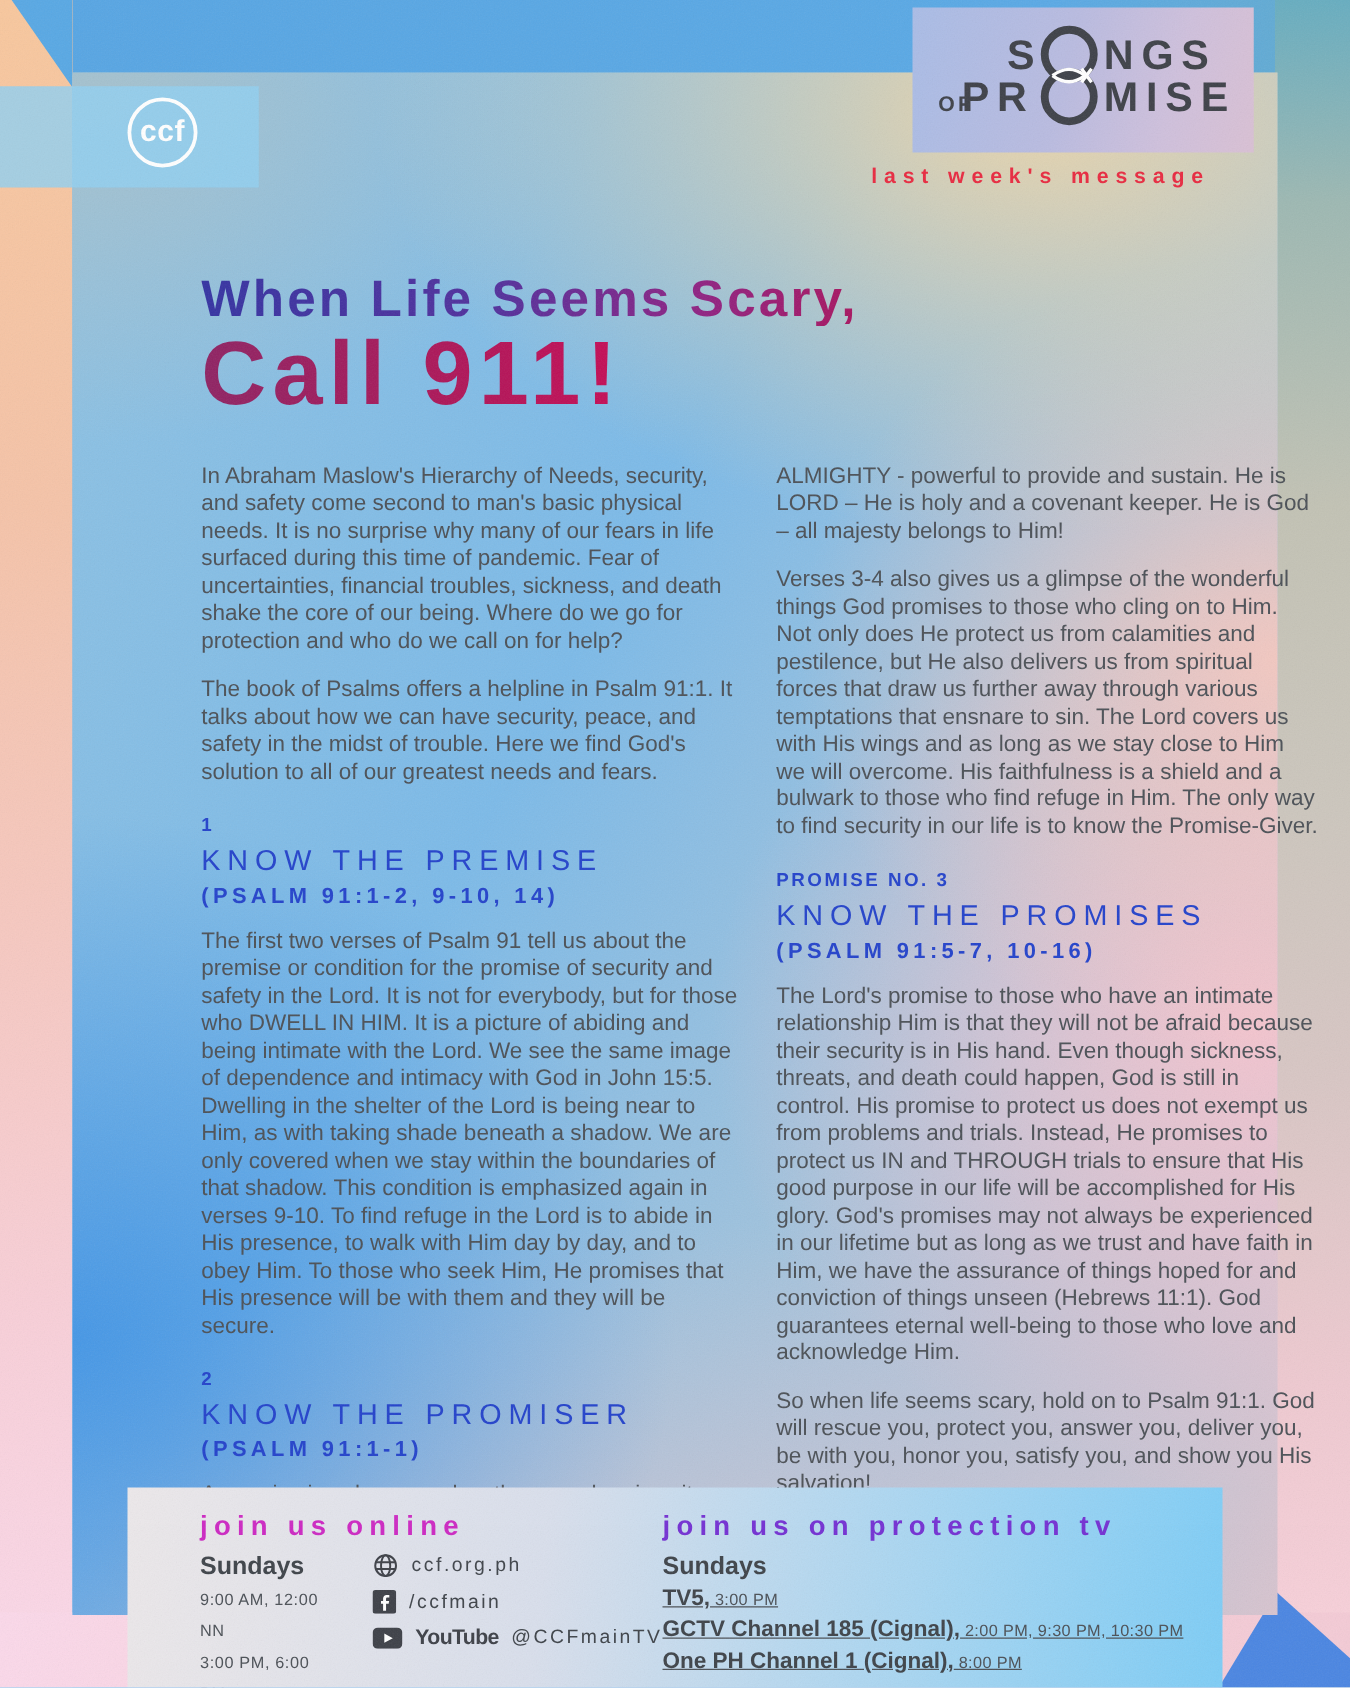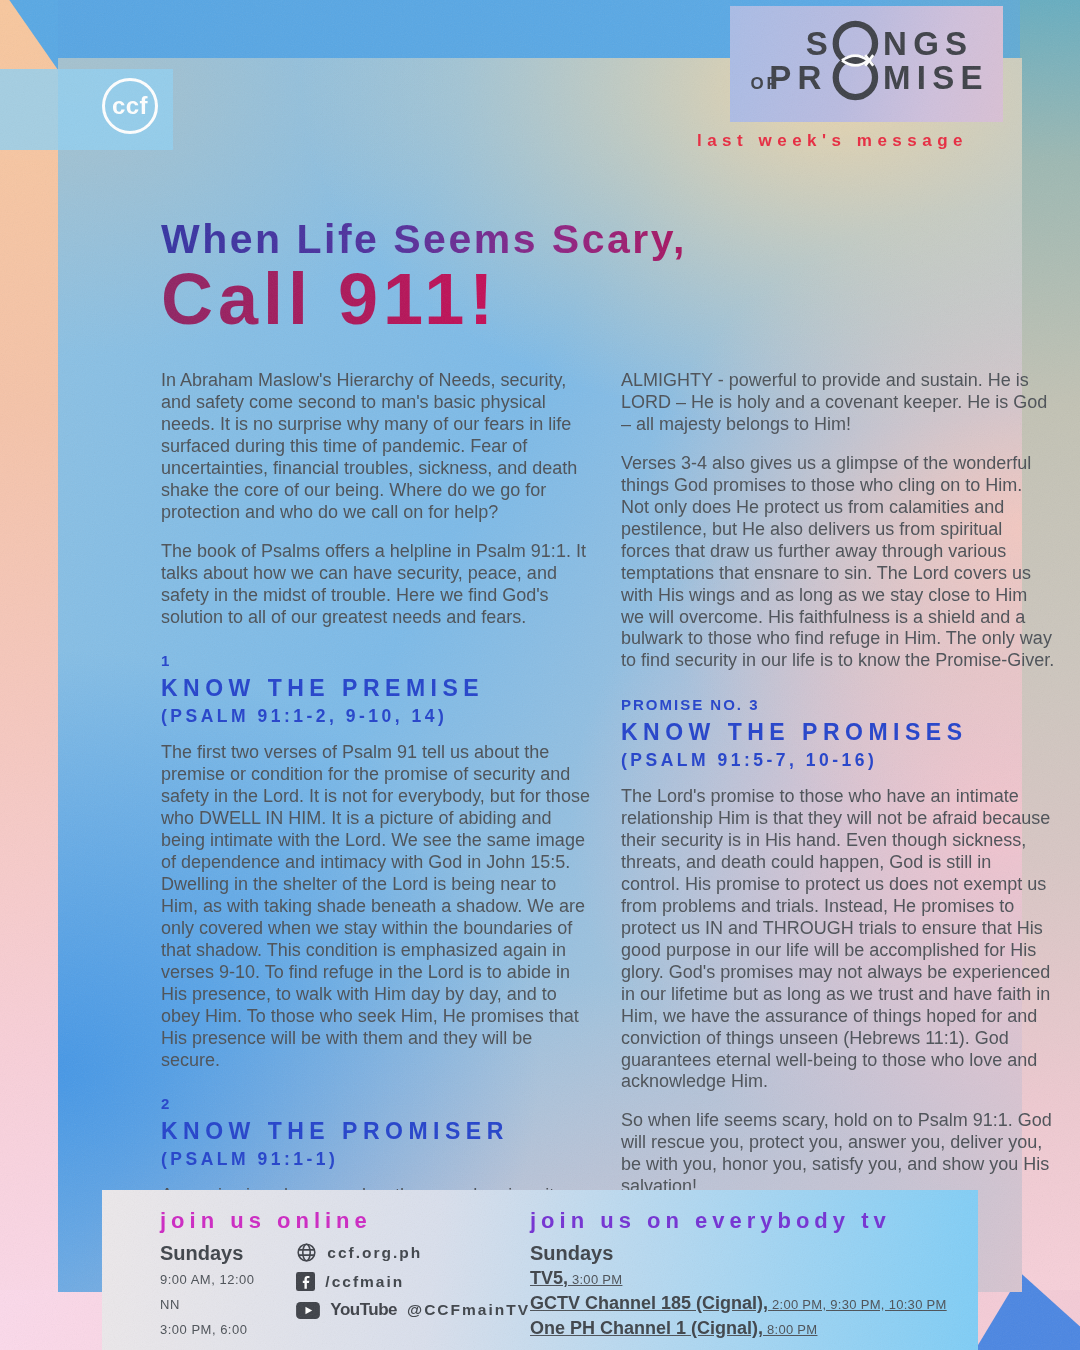--- a/index.html
+++ b/index.html
@@ -34,21 +34,21 @@
     background:
       radial-gradient(55% 28% at 80% 2%, rgba(240,214,168,.95), rgba(240,214,168,0) 100%),
       radial-gradient(40% 26% at 100% 38%, rgba(248,200,190,.9), rgba(248,200,190,0) 100%),
       radial-gradient(45% 30% at 98% 62%, rgba(248,196,206,.9), rgba(248,196,206,0) 100%),
       radial-gradient(50% 34% at 0% 82%, rgba(56,142,229,.8), rgba(56,142,229,0) 100%),
       radial-gradient(60% 30% at 45% 104%, rgba(206,196,210,.9), rgba(206,196,210,0) 100%),
       radial-gradient(40% 22% at 2% 2%, rgba(168,193,203,.9), rgba(168,193,203,0) 100%),
       linear-gradient(118deg,#8fc2e2 0%,#7cbae8 40%,#9fc2dd 65%,#d8c4cf 100%);}
 
   
-  .ccf-band{position:absolute;left:0;top:69px;width:173px;height:81px;
+  .ccf-band{position:absolute;left:0;top:69px;width:207px;height:81px;
     background:rgba(145,207,240,.82);}
   .ccf-circle{position:absolute;left:102px;top:9px;width:56px;height:56px;border:3px solid #fff;
     border-radius:50%;display:flex;align-items:center;justify-content:center;
     color:#fff;font-weight:700;font-size:24px;letter-spacing:.5px;}
 
   
   .sop-box{position:absolute;left:730px;top:6px;width:273px;height:116px;
     background:linear-gradient(105deg,#a9bce6 0%,#b9bbe0 45%,#cfc0dc 75%,#d9c0d4 100%);
     display:flex;align-items:center;justify-content:center;}
   .tagline{position:absolute;left:692px;top:131px;width:281px;text-align:center;
@@ -64,38 +64,38 @@
     -webkit-background-clip:text;background-clip:text;color:transparent;width:max-content;}
   .t3{font-size:23px;font-weight:700;letter-spacing:3.5px;color:#2e3ba6;margin-top:12px;}
 
   
   .col{position:absolute;top:312px;width:434px;color:var(--body);font-size:18px;line-height:1.22;}
   #col-left{left:103px;}
   #col-right{left:563px;}
   .para{margin:0 0 17px;}
   .sec{margin:24px 0 15px;}
   .kicker{font-size:15px;font-weight:700;letter-spacing:2px;color:var(--blue);margin-bottom:3px;}
-  .sec-title{font-size:23px;font-weight:700;letter-spacing:5.5px;color:var(--blue);}
+  .sec-title{font-size:23px;font-weight:400;letter-spacing:5.5px;color:var(--blue);}
   .sec-ref{font-size:17.5px;font-weight:700;letter-spacing:3.5px;color:var(--blue);margin-top:4px;}
 
   
   .footer-panel{position:absolute;left:102px;top:1190px;width:876px;height:160px;
     background:linear-gradient(97deg,#ece8ea 0%,#d9dfec 38%,#a8d6f2 72%,#7ecdf6 100%);}
   .f-col-online{position:absolute;left:58px;top:18px;width:370px;}
   .f-col-broadcast{position:absolute;left:428px;top:18px;width:430px;}
   .f-head{font-size:22px;font-weight:700;letter-spacing:5px;margin-bottom:6px;}
   .f-head.online{color:var(--magenta);}
   .f-head.broadcast{color:var(--purple);}
   .f-day{font-size:20px;font-weight:700;color:#3f444a;line-height:1.3;}
   .sched-line{font-size:18.5px;color:var(--body);line-height:1.35;font-variant-caps:all-small-caps;letter-spacing:.5px;}
   .online-row{display:flex;gap:34px;}
   .links{padding-top:2px;}
   .link-row{display:flex;align-items:center;gap:10px;margin-bottom:9px;color:var(--dark);}
   .licon{display:inline-flex;align-items:center;}
-  .link-label{font-size:15.5px;font-weight:700;letter-spacing:2px;color:#3f444a;}
+  .link-label{font-size:15.5px;font-weight:400;letter-spacing:2px;color:#3f444a;}
   .yt-word{font-size:17px;font-weight:800;letter-spacing:-.5px;color:var(--dark);font-stretch:condensed;}
   .bcast-line{font-size:18px;color:var(--body);line-height:1.38;text-decoration:underline;}
   .bcast-line .b{font-weight:700;color:#3f444a;}
   .bcast-line .r{font-variant-caps:all-small-caps;letter-spacing:.3px;}
 
   
   .noise{position:absolute;inset:0;z-index:50;pointer-events:none;}
 </style>
 </head>
 <body>
@@ -208,21 +208,21 @@
                   <path d="M11 5.6v8.8l8-4.4z" fill="#fff"></path>
                 </svg>
               </span>
               <span class="yt-word">YouTube</span>
               <span class="link-label">@CCFmainTV</span>
             </div>
           </div>
       </div>
     </div>
     <div class="f-col-broadcast">
-      <div class="f-head broadcast">join us on everybody tv</div>
+      <div class="f-head broadcast">join us on protection tv</div>
       <div class="f-day">Sundays</div>
       <div id="broadcast-rows">
           <div class="bcast-line"><span class="b">TV5,</span><span class="r"> 3:00 PM</span></div>
           <div class="bcast-line"><span class="b">GCTV Channel 185 (Cignal),</span><span class="r"> 2:00 PM, 9:30 PM, 10:30 PM</span></div>
           <div class="bcast-line"><span class="b">One PH Channel 1 (Cignal),</span><span class="r"> 8:00 PM</span></div>
         </div>
     </div>
   </div>
 
   <svg class="noise" width="1080" height="1350">

